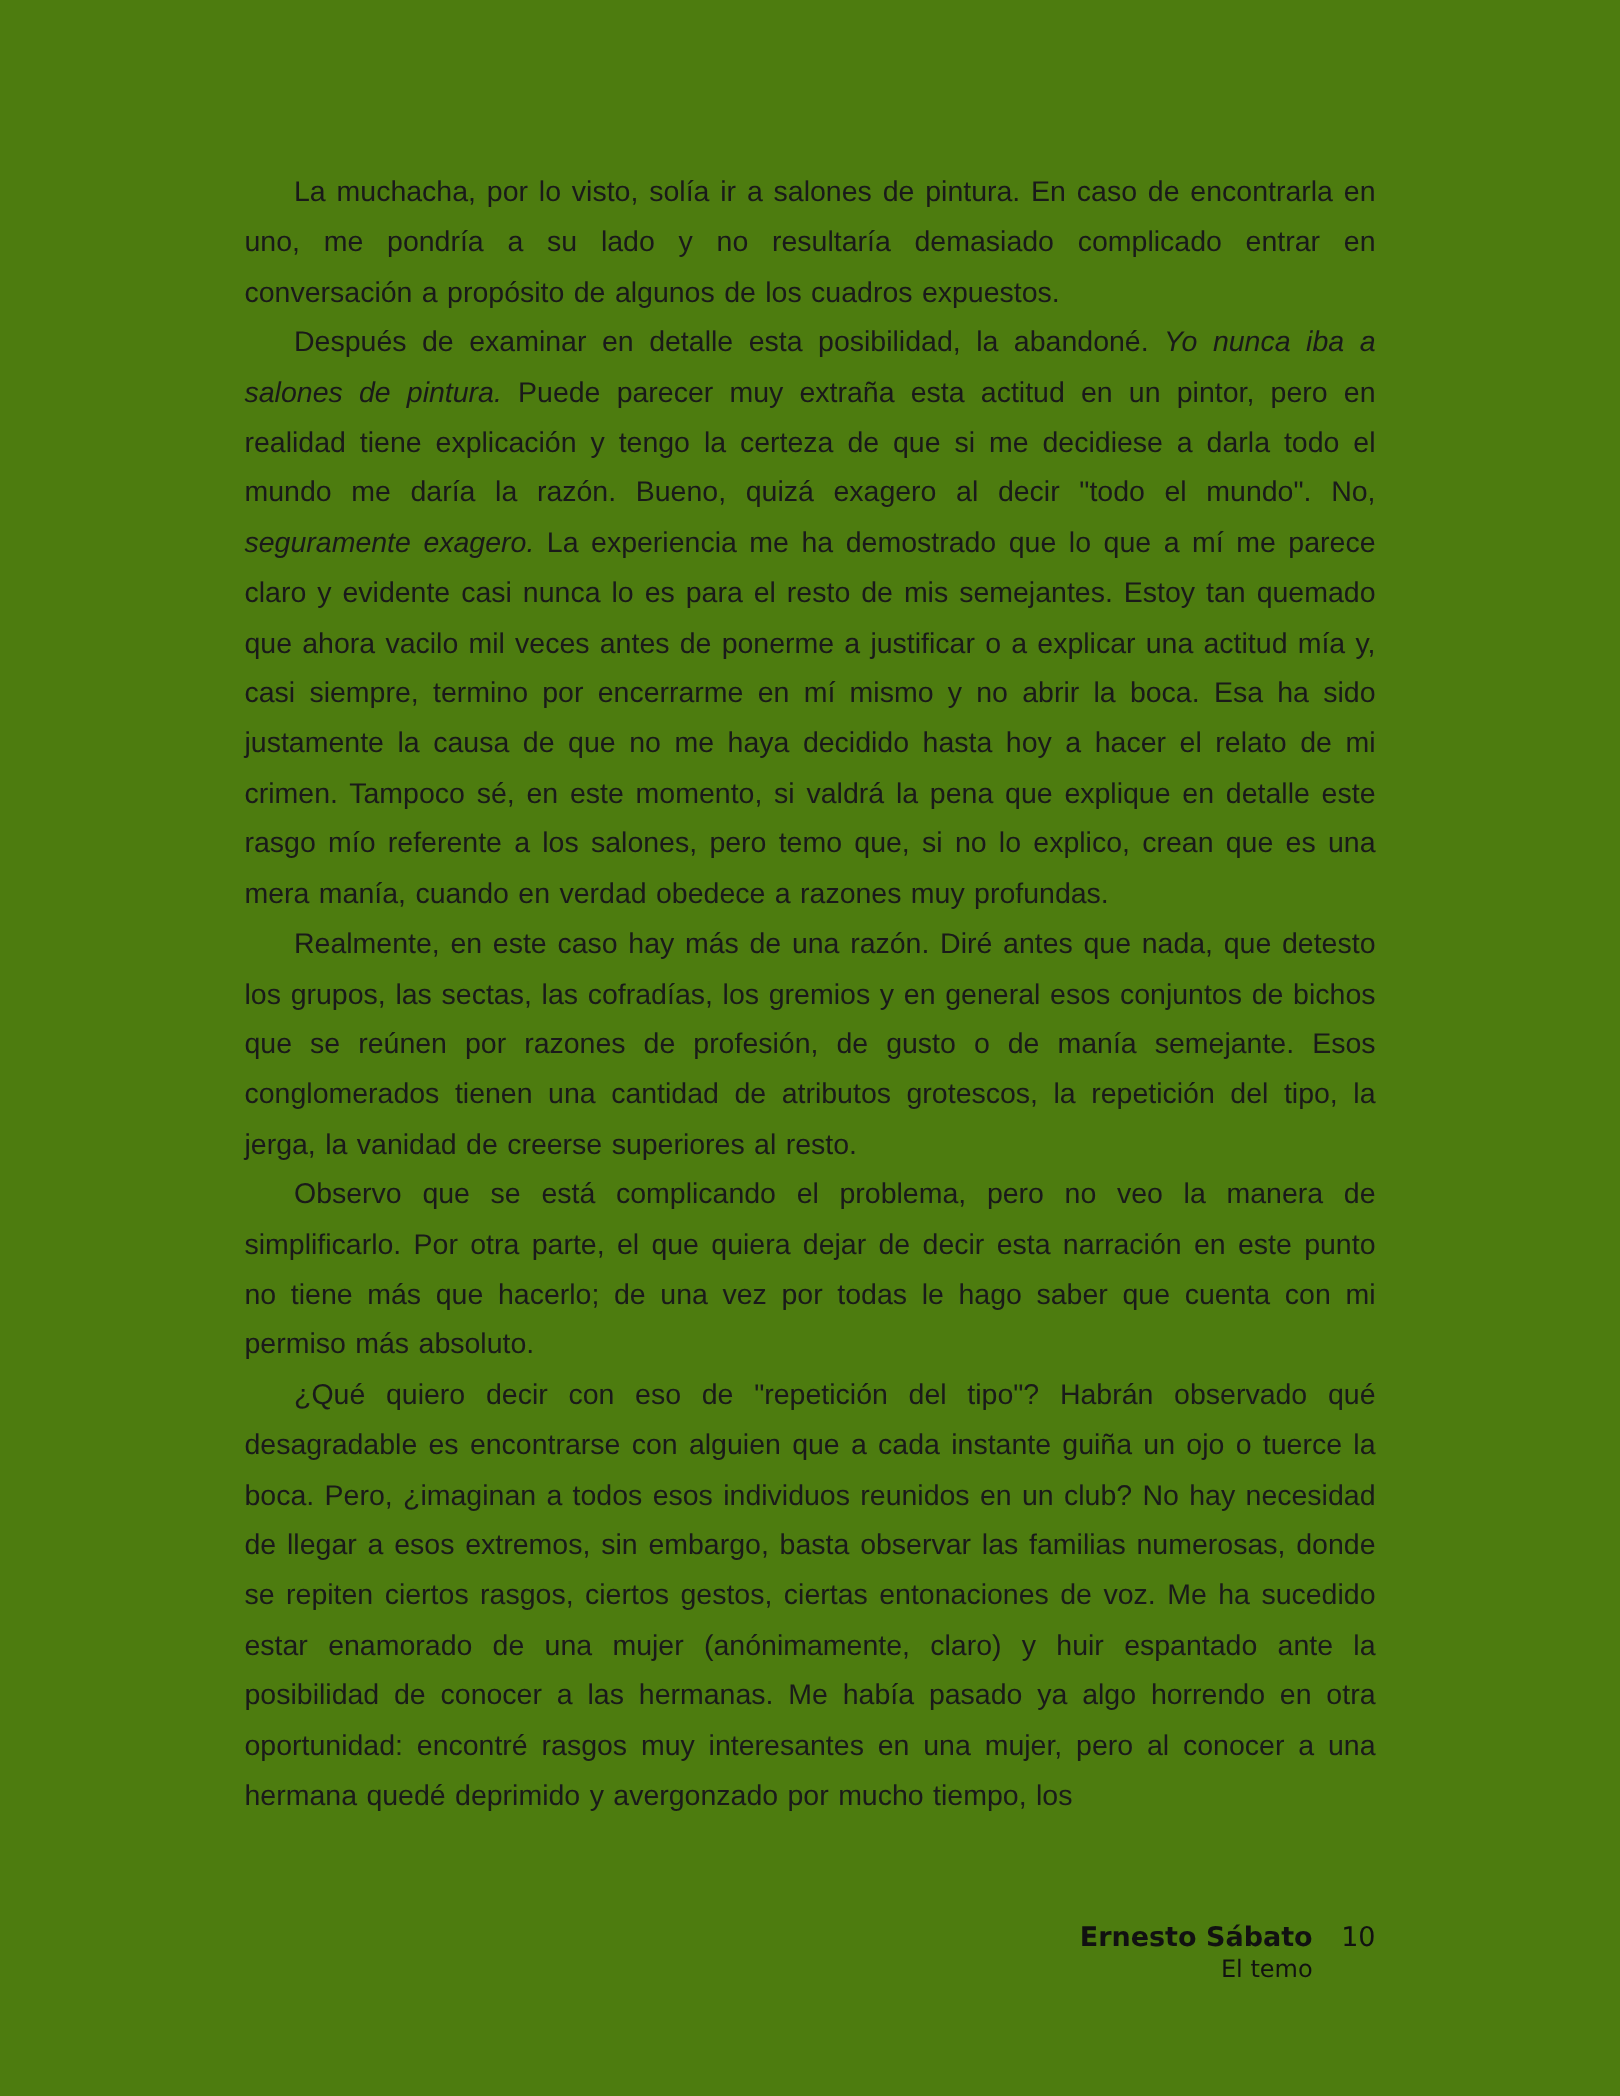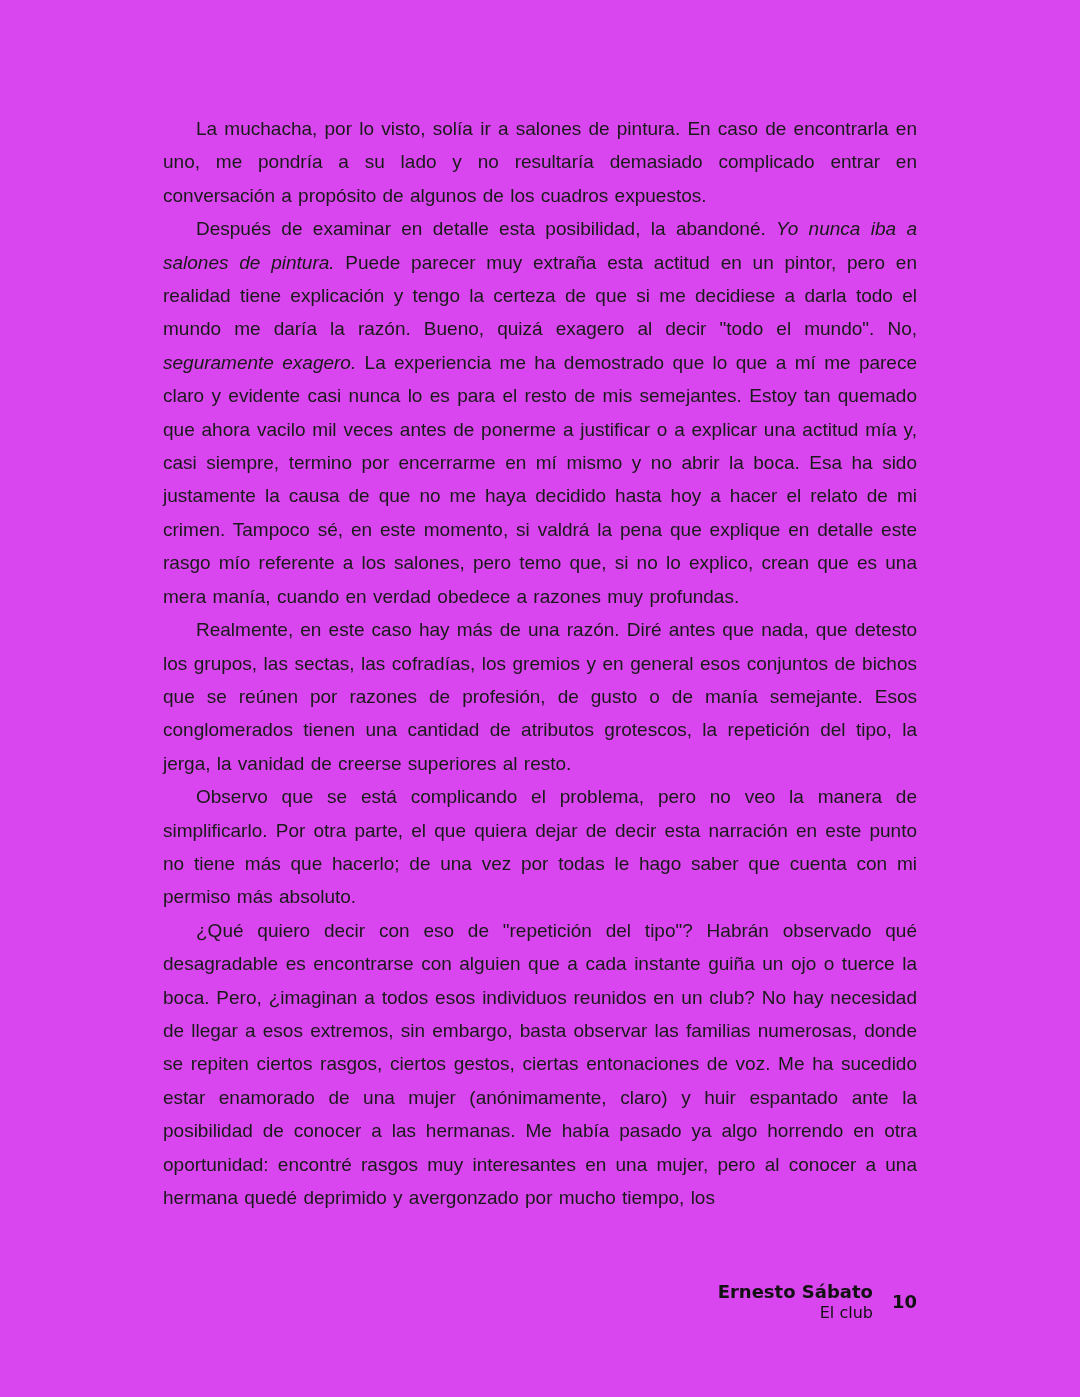--- a/index.html
+++ b/index.html
@@ -4,21 +4,21 @@
 <style>
   html, body {
     margin: 0;
     padding: 0;
     background: #ffffff;
   }
   .page {
     position: relative;
     width: 1080px;
     height: 1397px;
-    background: #d946ef;
+    background: #4d7c0f;
     overflow: hidden;
     font-family: "Liberation Sans", sans-serif;
   }
   .text-block {
     position: absolute;
     left: 163px;
     top: 112px;
     width: 754px;
     color: #1a1a1a;
   }
@@ -32,21 +32,21 @@
     word-spacing: 1px;
   }
   .para .italic {
     font-style: italic;
   }
   .footer {
     position: absolute;
     top: 1281px;
     right: 163px;
     display: flex;
-    align-items: center;
+    align-items: flex-start;
     color: #111111;
     font-family: "DejaVu Sans", sans-serif;
   }
   .footer-left {
     text-align: right;
   }
   .footer-author {
     font-size: 18px;
     font-weight: bold;
     line-height: 22px;
@@ -57,40 +57,40 @@
     line-height: 20px;
     white-space: nowrap;
   }
   .footer-bar {
     width: 3px;
     background: #111111;
     margin-left: 8px;
   }
   .footer-page {
     font-size: 18px;
-    font-weight: bold;
+    font-weight: normal;
     line-height: 22px;
     padding-left: 8px;
   }
 </style>
 </head>
 <body>
 
 <div class="page">
 
   <div class="text-block" id="text-block">
       <p class="para"><span>La muchacha, por lo visto, solía ir a salones de pintura. En caso de encontrarla en uno, me pondría a su lado y no resultaría demasiado complicado entrar en conversación a propósito de algunos de los cuadros expuestos.</span></p>
       <p class="para"><span>Después de examinar en detalle esta posibilidad, la abandoné. </span><span class="italic">Yo nunca iba a salones de pintura.</span><span> Puede parecer muy extraña esta actitud en un pintor, pero en realidad tiene explicación y tengo la certeza de que si me decidiese a darla todo el mundo me daría la razón. Bueno, quizá exagero al decir "todo el mundo". No, </span><span class="italic">seguramente exagero.</span><span> La experiencia me ha demostrado que lo que a mí me parece claro y evidente casi nunca lo es para el resto de mis semejantes. Estoy tan quemado que ahora vacilo mil veces antes de ponerme a justificar o a explicar una actitud mía y, casi siempre, termino por encerrarme en mí mismo y no abrir la boca. Esa ha sido justamente la causa de que no me haya decidido hasta hoy a hacer el relato de mi crimen. Tampoco sé, en este momento, si valdrá la pena que explique en detalle este rasgo mío referente a los salones, pero temo que, si no lo explico, crean que es una mera manía, cuando en verdad obedece a razones muy profundas.</span></p>
       <p class="para"><span>Realmente, en este caso hay más de una razón. Diré antes que nada, que detesto los grupos, las sectas, las cofradías, los gremios y en general esos conjuntos de bichos que se reúnen por razones de profesión, de gusto o de manía semejante. Esos conglomerados tienen una cantidad de atributos grotescos, la repetición del tipo, la jerga, la vanidad de creerse superiores al resto.</span></p>
       <p class="para"><span>Observo que se está complicando el problema, pero no veo la manera de simplificarlo. Por otra parte, el que quiera dejar de decir esta narración en este punto no tiene más que hacerlo; de una vez por todas le hago saber que cuenta con mi permiso más absoluto.</span></p>
       <p class="para"><span>¿Qué quiero decir con eso de "repetición del tipo"? Habrán observado qué desagradable es encontrarse con alguien que a cada instante guiña un ojo o tuerce la boca. Pero, ¿imaginan a todos esos individuos reunidos en un club? No hay necesidad de llegar a esos extremos, sin embargo, basta observar las familias numerosas, donde se repiten ciertos rasgos, ciertos gestos, ciertas entonaciones de voz. Me ha sucedido estar enamorado de una mujer (anónimamente, claro) y huir espantado ante la posibilidad de conocer a las hermanas. Me había pasado ya algo horrendo en otra oportunidad: encontré rasgos muy interesantes en una mujer, pero al conocer a una hermana quedé deprimido y avergonzado por mucho tiempo, los</span></p>
     </div>
 
   <div class="footer">
     <div class="footer-left">
       <div class="footer-author">Ernesto Sábato</div>
-      <div class="footer-title">El club</div>
+      <div class="footer-title">El temo</div>
     </div>
     <div class="footer-bar"></div>
     <div class="footer-page">10</div>
   </div>
 
 </div>
 
 </body></html>

